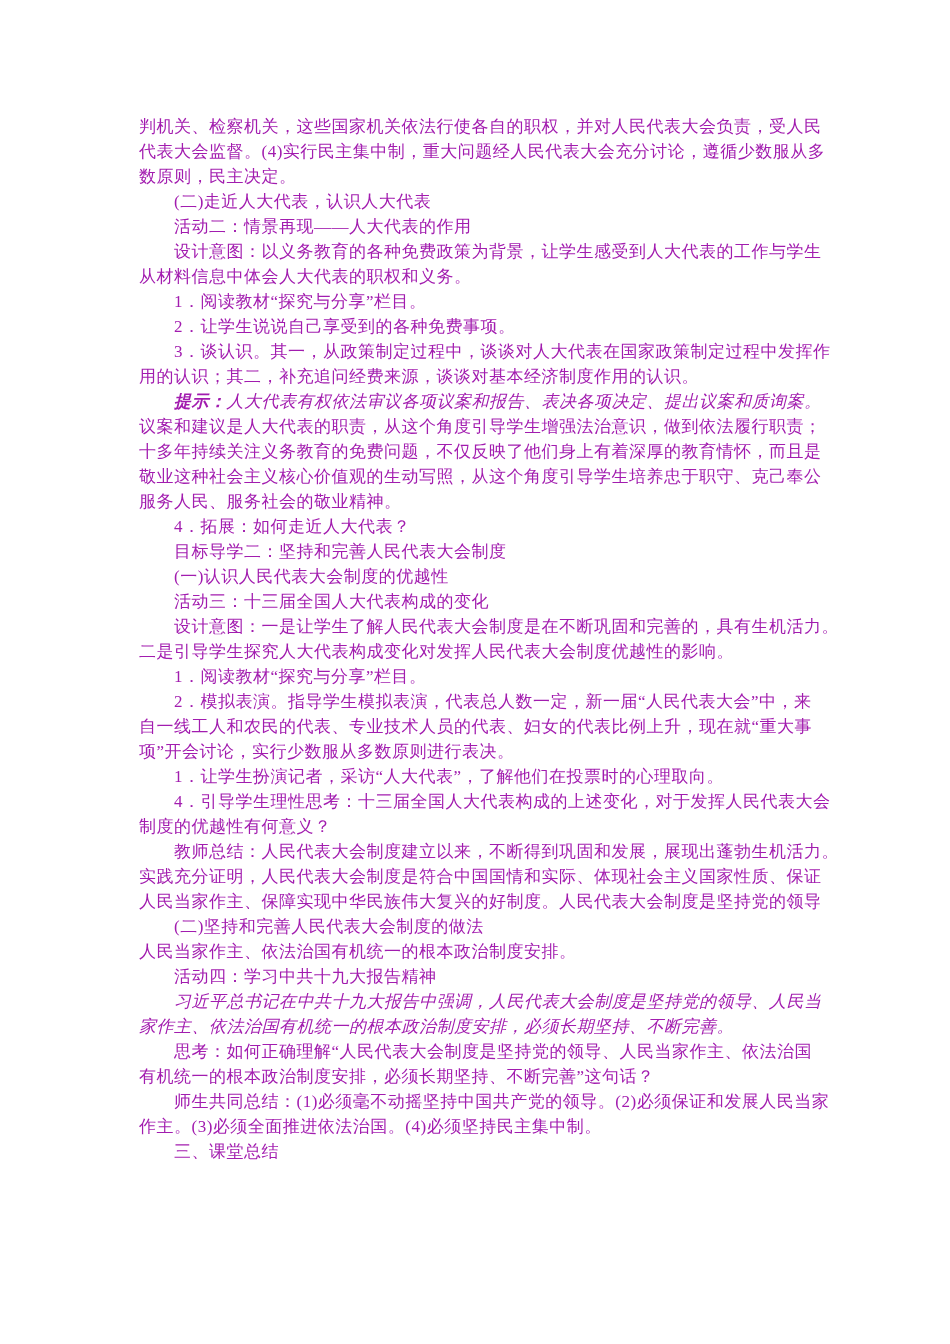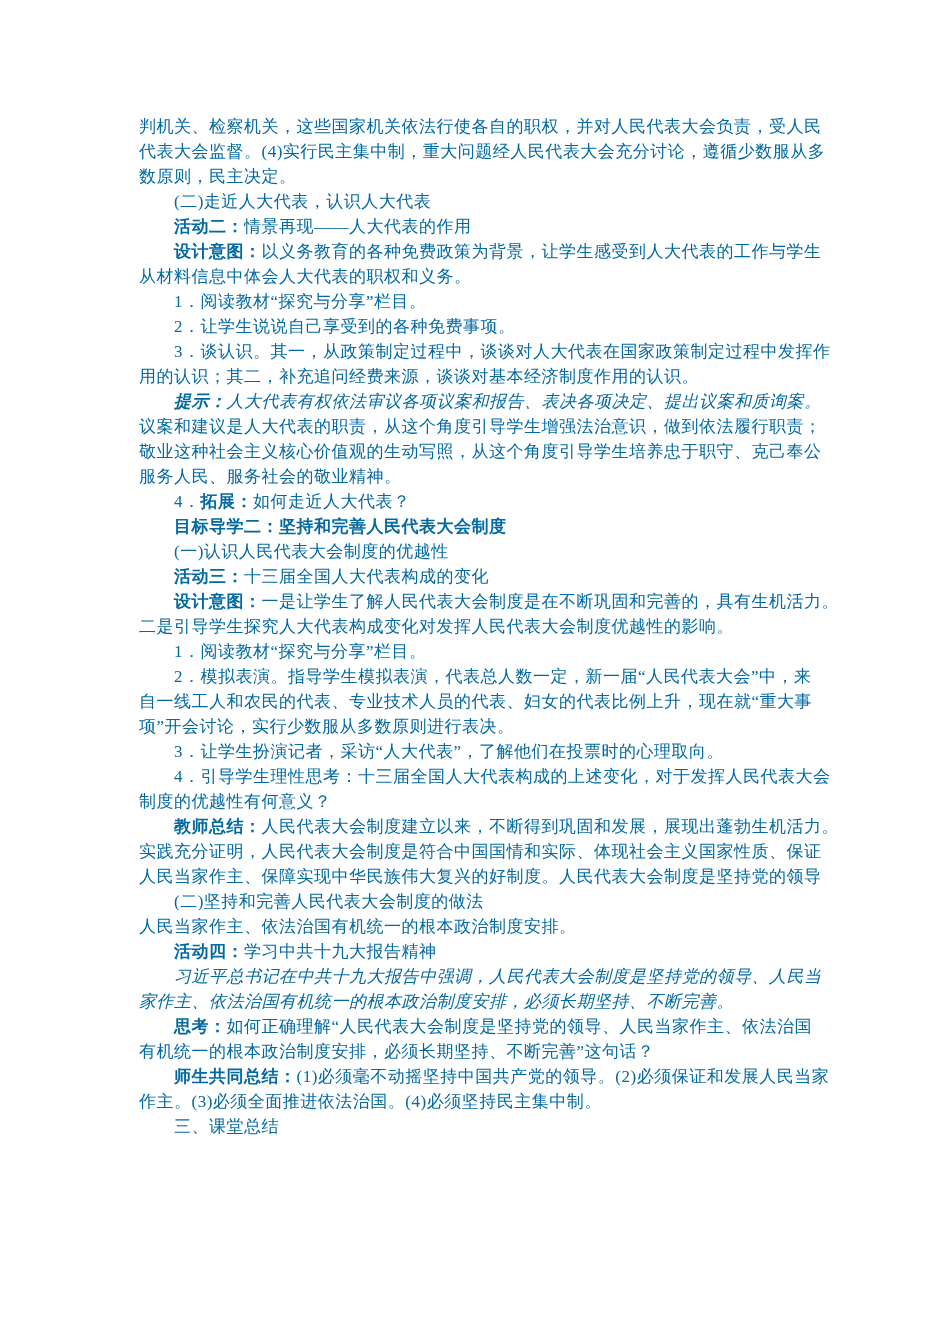--- a/index.html
+++ b/index.html
@@ -32,61 +32,62 @@
     font-size: 17px;
     letter-spacing: 0.5px;
     white-space: nowrap;
   }
   .indent {
     padding-left: 35px;
   }
   .run-n {  }
   .run-h { 
     font-family: "Liberation Sans", "DejaVu Sans", sans-serif;
-    font-weight: bold;
+    font-weight: normal;
   }
   .run-k { 
     font-style: italic;
   }
   .run-kb { 
     font-style: italic;
     font-weight: bold;
   }
 </style>
 </head>
 <body style="background: rgb(255, 255, 255);">
 
 <div class="page">
-  <div class="doc" style="color: #0369a1;">
+  <div class="doc" style="color: #a21caf;">
       <div class="line"><span class="run-n">判机关、检察机关，这些国家机关依法行使各自的职权，并对人民代表大会负责，受人民</span></div>
       <div class="line"><span class="run-n">代表大会监督。(4)实行民主集中制，重大问题经人民代表大会充分讨论，遵循少数服从多</span></div>
       <div class="line"><span class="run-n">数原则，民主决定。</span></div>
       <div class="line indent"><span class="run-n">(二)走近人大代表，认识人大代表</span></div>
       <div class="line indent"><span class="run-h">活动二：</span><span class="run-n">情景再现——人大代表的作用</span></div>
       <div class="line indent"><span class="run-h">设计意图：</span><span class="run-n">以义务教育的各种免费政策为背景，让学生感受到人大代表的工作与学生</span></div>
       <div class="line"><span class="run-n">从材料信息中体会人大代表的职权和义务。</span></div>
       <div class="line indent"><span class="run-n">1．阅读教材“探究与分享”栏目。</span></div>
       <div class="line indent"><span class="run-n">2．让学生说说自己享受到的各种免费事项。</span></div>
       <div class="line indent"><span class="run-n">3．谈认识。其一，从政策制定过程中，谈谈对人大代表在国家政策制定过程中发挥作</span></div>
       <div class="line"><span class="run-n">用的认识；其二，补充追问经费来源，谈谈对基本经济制度作用的认识。</span></div>
       <div class="line indent"><span class="run-kb">提示：</span><span class="run-k">人大代表有权依法审议各项议案和报告、表决各项决定、提出议案和质询案。</span></div>
       <div class="line"><span class="run-n">议案和建议是人大代表的职责，从这个角度引导学生增强法治意识，做到依法履行职责；</span></div>
+      <div class="line"><span class="run-n">十多年持续关注义务教育的免费问题，不仅反映了他们身上有着深厚的教育情怀，而且是</span></div>
       <div class="line"><span class="run-n">敬业这种社会主义核心价值观的生动写照，从这个角度引导学生培养忠于职守、克己奉公</span></div>
       <div class="line"><span class="run-n">服务人民、服务社会的敬业精神。</span></div>
       <div class="line indent"><span class="run-n">4．</span><span class="run-h">拓展：</span><span class="run-n">如何走近人大代表？</span></div>
       <div class="line indent"><span class="run-h">目标导学二：坚持和完善人民代表大会制度</span></div>
       <div class="line indent"><span class="run-n">(一)认识人民代表大会制度的优越性</span></div>
       <div class="line indent"><span class="run-h">活动三：</span><span class="run-n">十三届全国人大代表构成的变化</span></div>
       <div class="line indent"><span class="run-h">设计意图：</span><span class="run-n">一是让学生了解人民代表大会制度是在不断巩固和完善的，具有生机活力。</span></div>
       <div class="line"><span class="run-n">二是引导学生探究人大代表构成变化对发挥人民代表大会制度优越性的影响。</span></div>
       <div class="line indent"><span class="run-n">1．阅读教材“探究与分享”栏目。</span></div>
       <div class="line indent"><span class="run-n">2．模拟表演。指导学生模拟表演，代表总人数一定，新一届“人民代表大会”中，来</span></div>
       <div class="line"><span class="run-n">自一线工人和农民的代表、专业技术人员的代表、妇女的代表比例上升，现在就“重大事</span></div>
       <div class="line"><span class="run-n">项”开会讨论，实行少数服从多数原则进行表决。</span></div>
-      <div class="line indent"><span class="run-n">3．让学生扮演记者，采访“人大代表”，了解他们在投票时的心理取向。</span></div>
+      <div class="line indent"><span class="run-n">1．让学生扮演记者，采访“人大代表”，了解他们在投票时的心理取向。</span></div>
       <div class="line indent"><span class="run-n">4．引导学生理性思考：十三届全国人大代表构成的上述变化，对于发挥人民代表大会</span></div>
       <div class="line"><span class="run-n">制度的优越性有何意义？</span></div>
       <div class="line indent"><span class="run-h">教师总结：</span><span class="run-n">人民代表大会制度建立以来，不断得到巩固和发展，展现出蓬勃生机活力。</span></div>
       <div class="line"><span class="run-n">实践充分证明，人民代表大会制度是符合中国国情和实际、体现社会主义国家性质、保证</span></div>
       <div class="line"><span class="run-n">人民当家作主、保障实现中华民族伟大复兴的好制度。人民代表大会制度是坚持党的领导</span></div>
       <div class="line indent"><span class="run-n">(二)坚持和完善人民代表大会制度的做法</span></div>
       <div class="line"><span class="run-n">人民当家作主、依法治国有机统一的根本政治制度安排。</span></div>
       <div class="line indent"><span class="run-h">活动四：</span><span class="run-n">学习中共十九大报告精神</span></div>
       <div class="line indent"><span class="run-k">习近平总书记在中共十九大报告中强调，人民代表大会制度是坚持党的领导、人民当</span></div>
       <div class="line"><span class="run-k">家作主、依法治国有机统一的根本政治制度安排，必须长期坚持、不断完善。</span></div>

